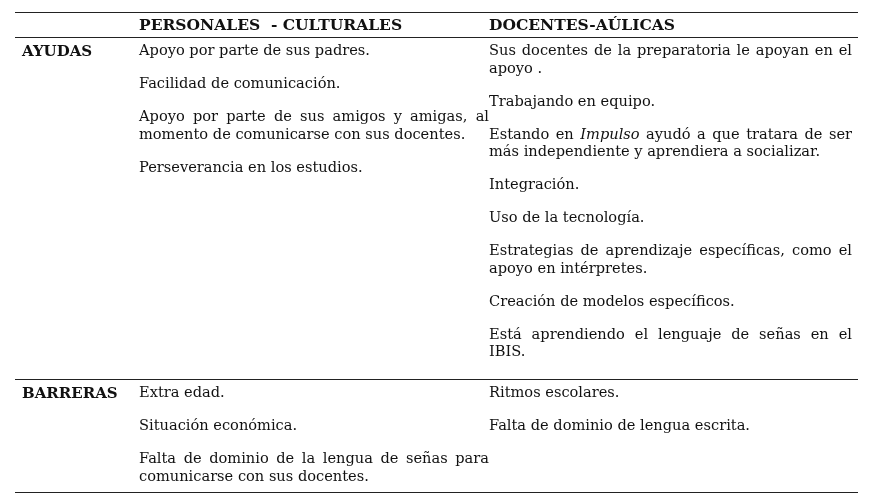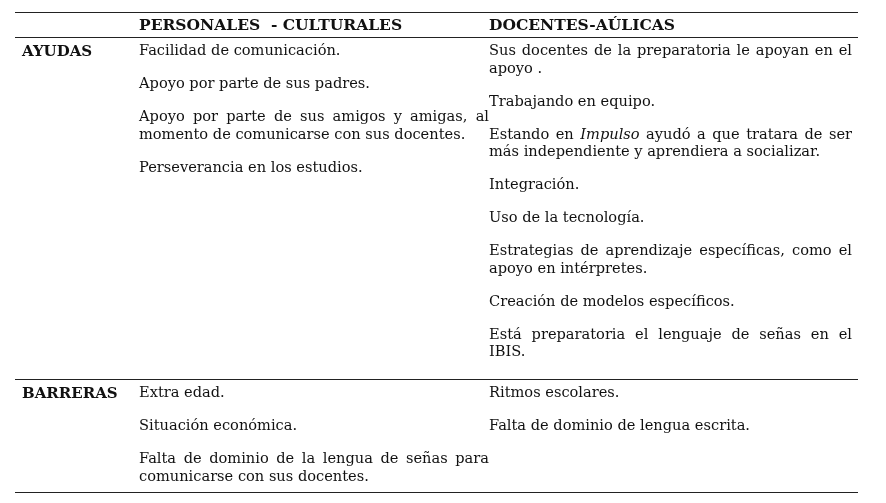--- a/index.html
+++ b/index.html
@@ -27,34 +27,34 @@
   <div class="row hdr">
     <div class="c1"></div>
     <div class="c2" style="white-space:pre;">PERSONALES  - CULTURALES</div>
     <div class="c3">DOCENTES-AÚLICAS</div>
   </div>
   <div class="rule"></div>
 
   <div class="row ayudas">
     <div class="c1 rowlabel">AYUDAS</div>
     <div class="c2 itemcell">
+      <p class="item">Apoyo por parte de sus padres.</p>
       <p class="item">Facilidad de comunicación.</p>
-      <p class="item">Apoyo por parte de sus padres.</p>
       <p class="item">Apoyo por parte de sus amigos y amigas, al momento de comunicarse con sus docentes.</p>
       <p class="item">Perseverancia en los estudios.</p>
     </div>
     <div class="c3 itemcell">
       <p class="item">Sus docentes de la preparatoria le apoyan en el apoyo .</p>
       <p class="item">Trabajando en equipo.</p>
       <p class="item"><span>Estando en </span><em>Impulso</em><span> ayudó a que tratara de ser más independiente y aprendiera a socializar.</span></p>
       <p class="item">Integración.</p>
       <p class="item">Uso de la tecnología.</p>
       <p class="item">Estrategias de aprendizaje específicas, como el apoyo en intérpretes.</p>
       <p class="item">Creación de modelos específicos.</p>
-      <p class="item">Está preparatoria el lenguaje de señas en el IBIS.</p>
+      <p class="item">Está aprendiendo el lenguaje de señas en el IBIS.</p>
     </div>
   </div>
   <div class="rule"></div>
 
   <div class="row barreras">
     <div class="c1 rowlabel">BARRERAS</div>
     <div class="c2 itemcell">
       <p class="item">Extra edad.</p>
       <p class="item">Situación económica.</p>
       <p class="item">Falta de dominio de la lengua de señas para comunicarse con sus docentes.</p>

